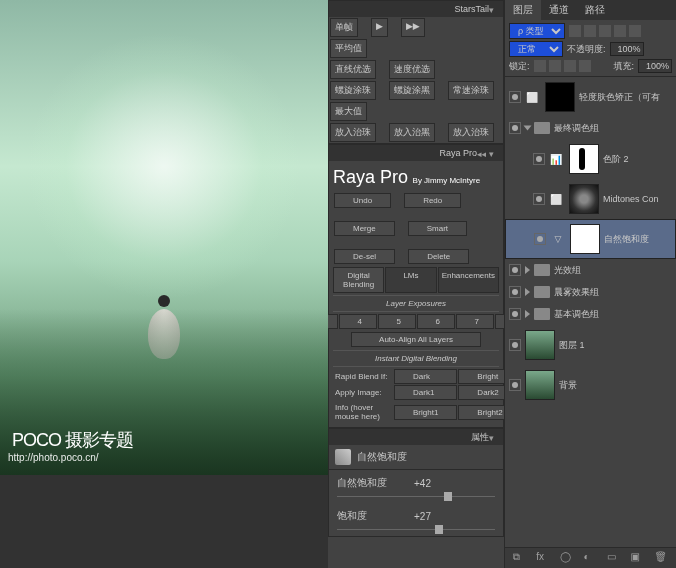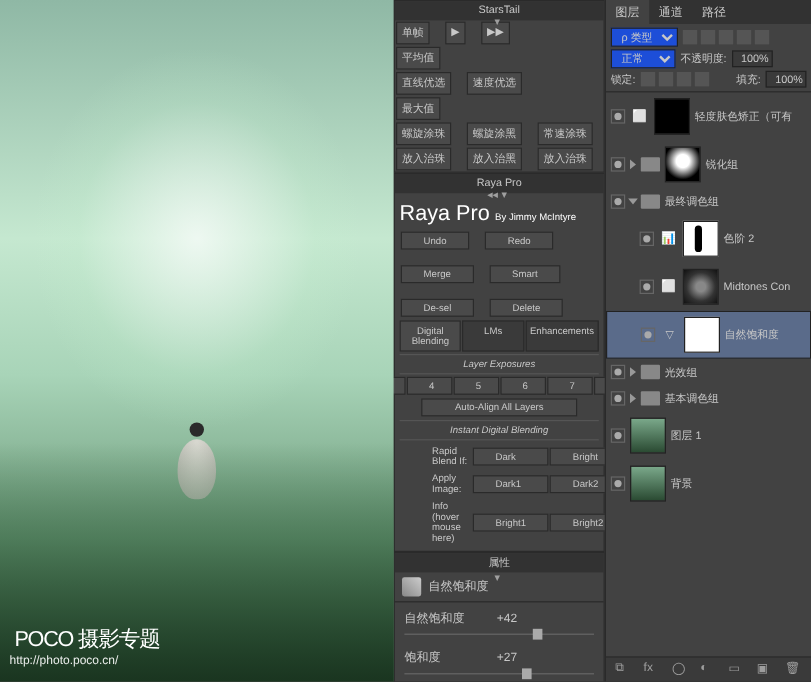--- a/index.html
+++ b/index.html
@@ -1,48 +1,48 @@
 <!DOCTYPE html>
 <html><head>
 <meta charset="utf-8">
 <style>
 * { margin: 0; padding: 0; box-sizing: border-box; font-family: "Microsoft YaHei", sans-serif; }
 body { width: 676px; height: 568px; background: #323232; color: #c8c8c8; font-size: 10px; display: flex; overflow: hidden; }
-.canvas { width: 328px; height: 568px; position: relative; background: linear-gradient(180deg, #8fb8a5 0%, #c5e8d0 35%, #a8d4b8 55%, #3a6845 100%); }
+.canvas { width: 328px; height: 475px; position: relative; background: linear-gradient(180deg, #8fb8a5 0%, #c5e8d0 35%, #a8d4b8 55%, #3a6845 100%); }
 .canvas::before { content: ""; position: absolute; inset: 0; background: radial-gradient(ellipse 60% 40% at 50% 35%, rgba(255,255,255,0.7), rgba(200,240,210,0.2) 50%, transparent 70%); }
 .canvas::after { content: ""; position: absolute; left: 0; right: 0; bottom: 0; height: 35%; background: linear-gradient(0deg, #1a3520 0%, rgba(58,104,69,0.6) 60%, transparent); }
 .figure { position: absolute; left: 50%; top: 62%; transform: translateX(-50%); width: 40px; height: 75px; }
 .figure .head { width: 12px; height: 12px; background: #2a2a2a; border-radius: 50%; margin: 0 auto; }
 .figure .body { width: 32px; height: 50px; background: radial-gradient(ellipse at top, #d8d8d0, #b8b8b0); border-radius: 50% 50% 45% 45%; margin: 2px auto 0; }
 .watermark { position: absolute; bottom: 12px; left: 8px; color: #fff; z-index: 5; }
 .watermark .brand { font-size: 24px; font-weight: 700; font-style: italic; letter-spacing: -1px; }
 .watermark .brand span { font-size: 18px; font-weight: 400; font-style: normal; margin-left: 4px; }
 .watermark .url { font-size: 10px; opacity: 0.9; }
 .panels { flex: 1; display: flex; flex-direction: column; background: #424242; }
 .row1 { display: flex; }
 .col-a { width: 176px; }
 .panel { background: #424242; border: 1px solid #2a2a2a; }
-.phead { background: #323232; padding: 2px 6px; display: flex; justify-content: flex-start; align-items: center; font-size: 9px; height: 16px; flex-direction: column; }
+.phead { background: #323232; padding: 2px 6px; display: flex; justify-content: flex-end; align-items: center; font-size: 9px; height: 16px; }
 .phead .icons { display: flex; gap: 4px; }
 .ic { width: 8px; height: 8px; opacity: 0.7; }
 .btnrow { display: flex; flex-wrap: wrap; gap: 13px; padding: 1px; }
 .btn { background: #4a4a4a; border: 1px solid #2a2a2a; padding: 2px 4px; font-size: 9px; color: #c8c8c8; cursor: pointer; }
 .raya { padding: 4px; }
 .raya-title { font-family: serif; font-size: 18px; color: #ffffff; padding: 2px 0 4px; }
 .raya-title small { font-size: 8px; font-family: sans-serif; }
 .raya .btn { font-size: 8px; padding: 2px 18px; }
 .raya .tabs { display: flex; gap: 1px; margin: 2px 0; }
 .raya .tab { flex: 1; background: #3a3a3a; border: 1px solid #2a2a2a; padding: 3px; text-align: center; font-size: 8px; cursor: pointer; }
 .raya .tab.active { background: #4a4a4a; }
 .legend { text-align: center; font-size: 8px; font-style: italic; padding: 3px 0; border-top: 1px solid #555; border-bottom: 1px solid #555; margin: 2px 0; }
 .numrow { display: flex; gap: 1px; justify-content: center; }
 .numrow .btn { width: 17px; text-align: center; }
 .wide { display: block; width: 130px; margin: 3px auto; text-align: center; }
 .apply-grid { display: grid; grid-template-columns: 60px 1fr 1fr 1fr; gap: 1px; font-size: 8px; align-items: center; }
-.apply-grid .lbl { padding: 2px; margin-left: 25px; }
+.apply-grid .lbl { padding: 2px; }
 .prop-head { display: flex; align-items: center; gap: 6px; padding: 4px 6px; border-bottom: 1px solid #2a2a2a; }
 .slider-row { display: flex; align-items: center; padding: 6px 8px; gap: 8px; }
 .slider-row .name { width: 56px; }
 .slider-row .track { flex: 1; height: 1px; background: #666; position: relative; }
 .slider-row .thumb { position: absolute; top: -4px; width: 8px; height: 9px; background: #aaa; }
 .slider-row .val { width: 30px; text-align: right; }
 .layers { width: 172px; background: #424242; border-left: 1px solid #2a2a2a; display: flex; flex-direction: column; }
 .ltabs { display: flex; background: #323232; font-size: 10px; }
 .ltabs div { padding: 3px 8px; cursor: pointer; }
 .ltop { padding: 3px 4px; display: flex; flex-direction: column; gap: 2px; border-bottom: 1px solid #2a2a2a; }
@@ -103,27 +103,27 @@
           <div class="btn">▶▶</div>
         </div>
         <div class="btnrow">
             <div class="btn">平均值</div>
           </div>
         <div class="btnrow">
           <div class="btn">直线优选</div>
           <div class="btn">速度优选</div>
         </div>
         <div class="btnrow">
-            <div class="btn">最大值</div>
-          </div>
-        <div class="btnrow">
           <div class="btn">螺旋涂珠</div>
           <div class="btn">螺旋涂黑</div>
           <div class="btn">常速涂珠</div>
         </div>
+        <div class="btnrow">
+            <div class="btn">最大值</div>
+          </div>
         <div class="btnrow">
           <div class="btn">放入治珠</div>
           <div class="btn">放入治黑</div>
           <div class="btn">放入治珠</div>
         </div>
       </div>
 
       <div class="panel">
         <div class="phead">
             <span>Raya Pro</span>
@@ -248,27 +248,20 @@
     </div>
   </div>
 
   <div class="llist">
     <div class="lrow tall">
       <div class="eye on"></div>
       <div class="adjico">⬜</div>
       <div class="thumb1"></div>
       <div class="lname">轻度肤色矫正（可有</div>
     </div>
-    <div class="lrow tall">
-      <div class="eye on"></div>
-      <div class="tri"></div>
-      <div class="folder"></div>
-      <div class="thumb1 mask-soft"></div>
-      <div class="lname">锐化组</div>
-    </div>
     <div class="lrow">
       <div class="eye on"></div>
       <div class="tri open"></div>
       <div class="folder"></div>
       <div class="lname">最终调色组</div>
     </div>
     <div class="lrow tall indent2">
       <div class="eye on"></div>
       <div class="adjico">📊</div>
       <div class="thumb1 mask-white"></div>
@@ -284,20 +277,26 @@
       <div class="eye on"></div>
       <div class="adjico">▽</div>
       <div class="thumb1 mask-full"></div>
       <div class="lname">自然饱和度</div>
     </div>
     <div class="lrow">
       <div class="eye on"></div>
       <div class="tri"></div>
       <div class="folder"></div>
       <div class="lname">光效组</div>
+    </div>
+    <div class="lrow">
+      <div class="eye on"></div>
+      <div class="tri"></div>
+      <div class="folder"></div>
+      <div class="lname">晨雾效果组</div>
     </div>
     <div class="lrow">
       <div class="eye on"></div>
       <div class="tri"></div>
       <div class="folder"></div>
       <div class="lname">基本调色组</div>
     </div>
     <div class="lrow tall">
       <div class="eye on"></div>
       <div class="thumb1 forest"></div>

